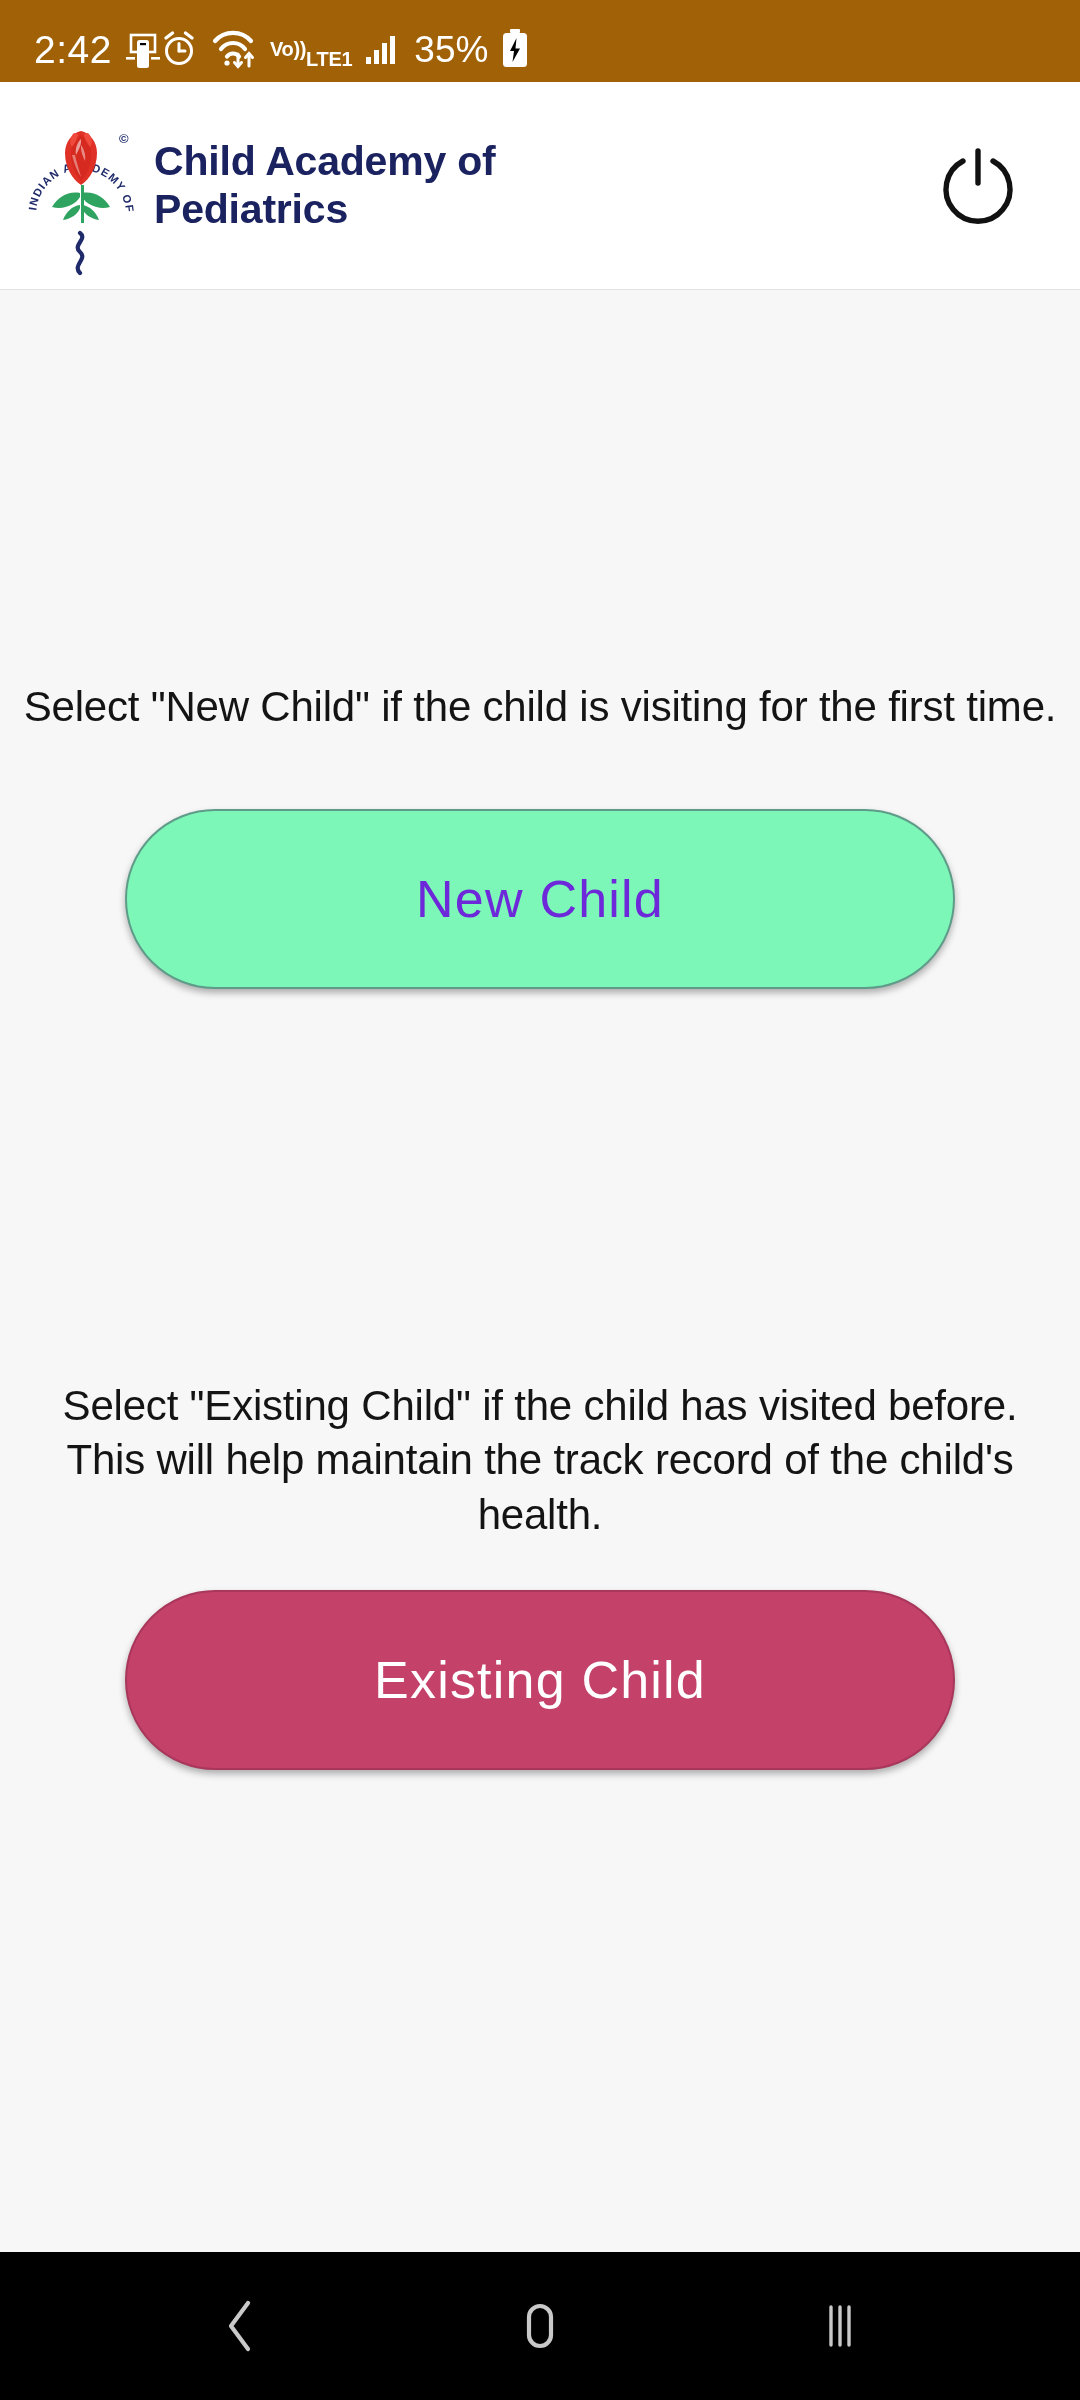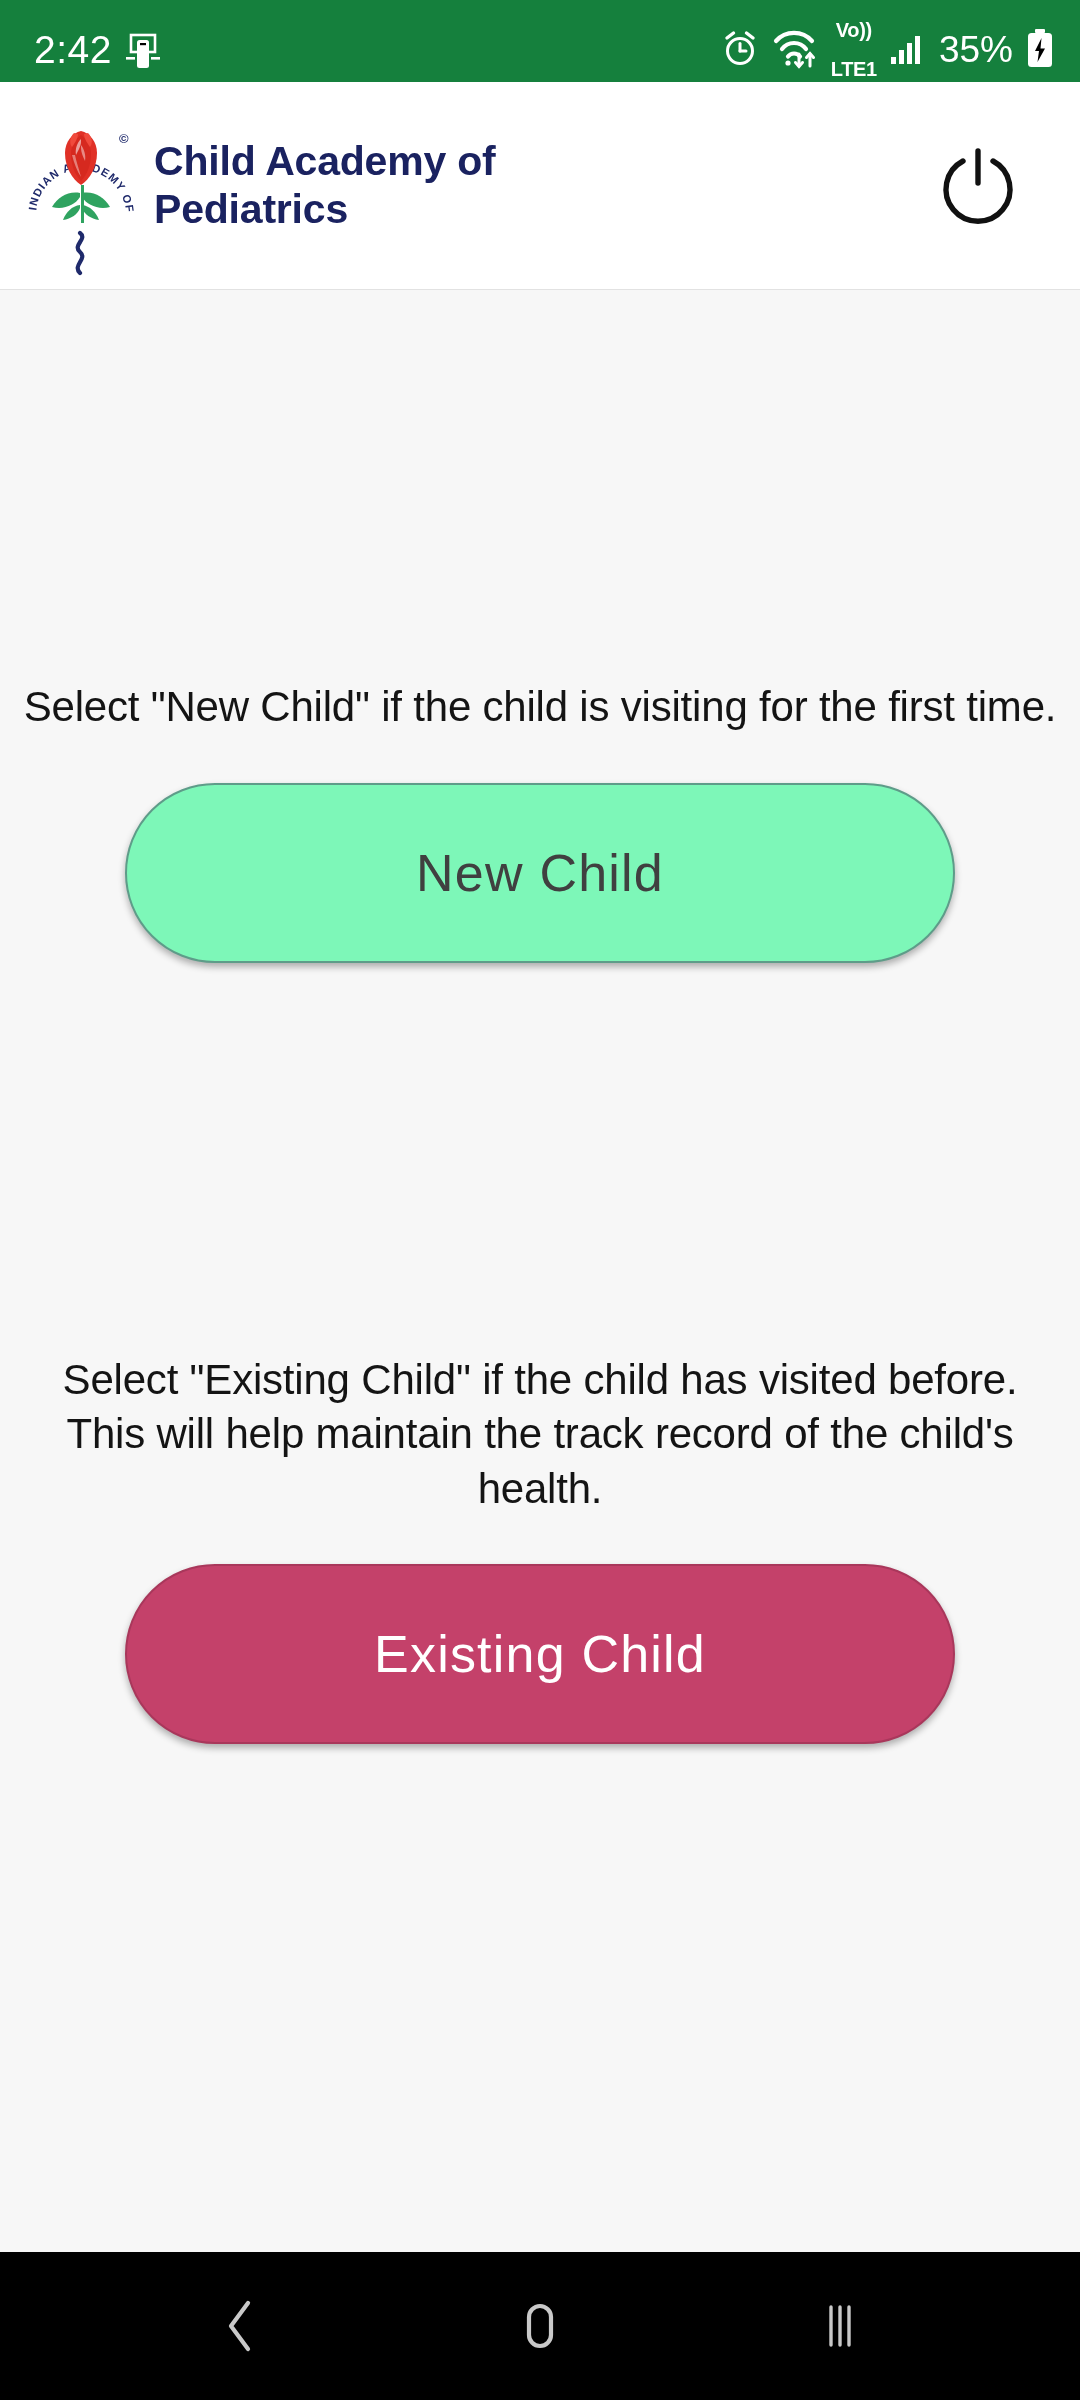--- a/index.html
+++ b/index.html
@@ -14,39 +14,39 @@
   #screen {
     position:relative;
     width:1080px; height:2400px;
     display:flex; flex-direction:column;
     background:#F7F7F7;
   }
 
   
   #status-bar {
     height:82px; flex:0 0 82px;
-    background:#15803d; color:#fff;
+    background:#a16207; color:#fff;
     display:flex; align-items:center;
-    justify-content:space-between;
+    justify-content:flex-start;
     padding:16px 26px 0 34px;
   }
   #status-left { display:flex; align-items:center; gap:14px; }
   #clock {
     font-size:39px; font-weight:400; letter-spacing:0.5px;
     line-height:1; color:#fff;
   }
   .sb-icon { display:flex; align-items:center; justify-content:center; }
 
   #status-right { display:flex; align-items:center; gap:13px; }
   #battery-text {
     font-size:37px; font-weight:400; color:#fff;
     letter-spacing:0px; line-height:1; margin-left:2px;
   }
   #volte-stack {
-    display:flex; flex-direction:column; align-items:center;
+    display:flex; flex-direction:row; align-items:center;
     line-height:1; margin-left:-4px;
   }
   #volte-top { font-size:20px; font-weight:700; letter-spacing:-0.3px; }
   #volte-bottom { font-size:20px; font-weight:700; letter-spacing:-0.3px; margin-top:19px; }
 
   
   #app-header {
     flex:0 0 208px; height:208px;
     background:#FFFFFF;
     border-bottom:1px solid #E2E2E2;
@@ -91,21 +91,22 @@
     border-radius:95px;
     display:flex; align-items:center; justify-content:center;
     font-size:52px; font-weight:400;
     letter-spacing:1.2px;
     cursor:pointer;
     box-shadow:0 4px 7px rgba(0,0,0,0.30);
   }
   #btn-new-child {
     background:#7DF7B8;
     border:2px solid #5E9C89;
-    color:#404040;
+    color:#6d28d9;
+    margin-top:26px;
   }
   #btn-existing-child {
     background:#C4416A;
     border:2px solid #A9375B;
     color:#FFFFFF;
   }
 
   #spacer-top    { height:390px; }
   #gap-a         { height:48px; }
   #gap-mid       { height:390px; }

